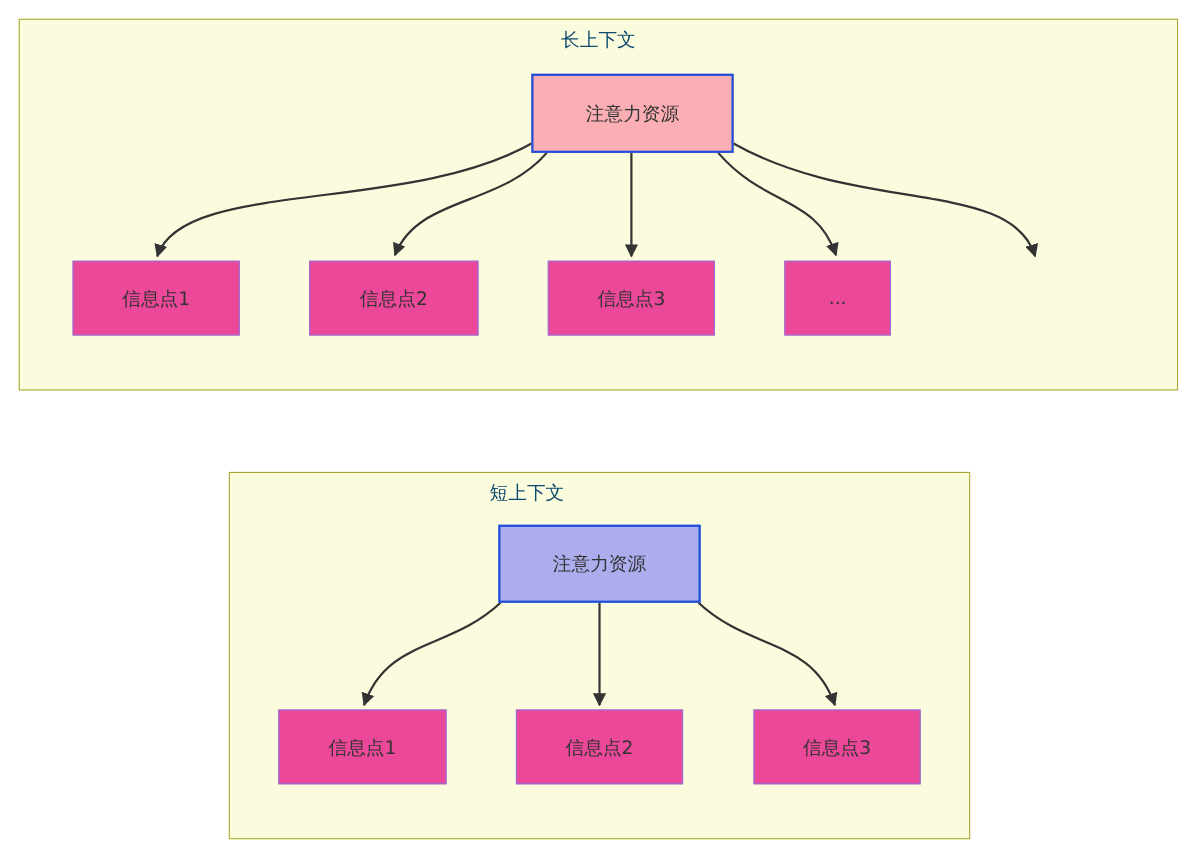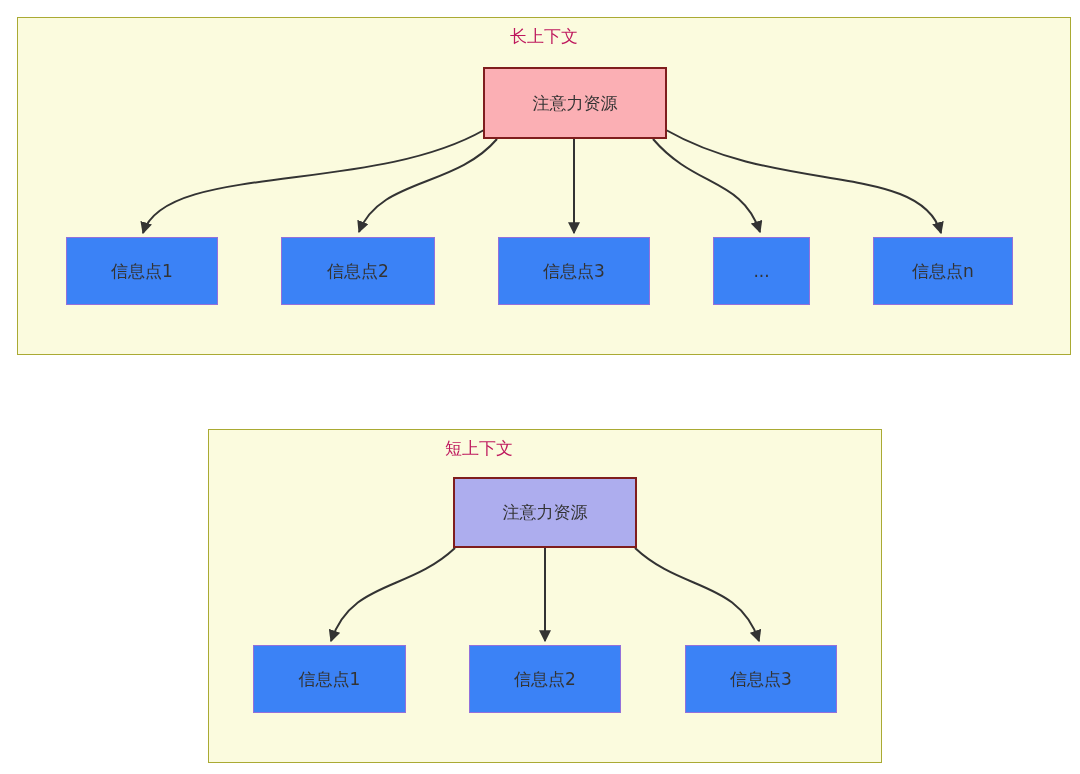--- a/index.html
+++ b/index.html
@@ -16,40 +16,40 @@
     background:#fbfbde;
     border:1.5px solid #aaaa33;
     box-sizing:border-box;
   }
   .panel-long{left:17px;top:17px;width:1054px;height:338px;}
   .panel-short{left:208px;top:429px;width:674px;height:334px;}
   .panel-title{
     position:absolute;
     text-align:center;
     font-size:17px;
-    color:#be185d;
+    color:#0c4a6e;
     z-index:3;
   }
   .panel-title.long{left:17px;top:25px;width:1054px;}
   .panel-title.short{left:208px;top:437px;width:542px;}
   .edges{position:absolute;left:0;top:0;z-index:2;}
   .node{
     position:absolute;
     display:flex;align-items:center;justify-content:center;
     box-sizing:border-box;
     font-size:17px;
     color:#333333;
     z-index:4;
     text-align:center;
   }
-  .root-node{border:2px solid #7f1d1d;}
+  .root-node{border:2px solid #1d4ed8;}
   .root-long{left:483px;top:67px;width:184px;height:72px;background:#fbafb4;}
   .root-short{left:453px;top:477px;width:184px;height:71px;background:#adadee;}
   .leaf{
-    background:#3b82f6;
+    background:#ec4899;
     border:1.5px solid #9370db;
   }
   .ln1{left:66px;top:237px;width:152px;height:68px;}
   .ln2{left:281px;top:237px;width:154px;height:68px;}
   .ln3{left:498px;top:237px;width:152px;height:68px;}
   .ln4{left:713px;top:237px;width:97px;height:68px;}
   .ln5{left:873px;top:237px;width:140px;height:68px;}
   .sn1{left:253px;top:645px;width:153px;height:68px;}
   .sn2{left:469px;top:645px;width:152px;height:68px;}
   .sn3{left:685px;top:645px;width:152px;height:68px;}
@@ -81,20 +81,19 @@
   </svg>
 
   <div class="panel-title long">长上下文</div>
   <div class="panel-title short">短上下文</div>
 
   <div class="node root-node root-long">注意力资源</div>
   <div class="node leaf ln1">信息点1</div>
   <div class="node leaf ln2">信息点2</div>
   <div class="node leaf ln3">信息点3</div>
   <div class="node leaf ln4">...</div>
-  <div class="node leaf ln5">信息点n</div>
 
   <div class="node root-node root-short">注意力资源</div>
   <div class="node leaf sn1">信息点1</div>
   <div class="node leaf sn2">信息点2</div>
   <div class="node leaf sn3">信息点3</div>
 
 </div>
 
 </body></html>

